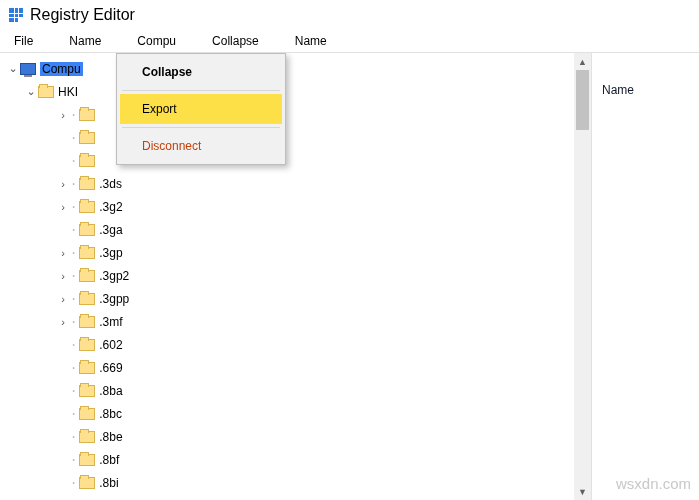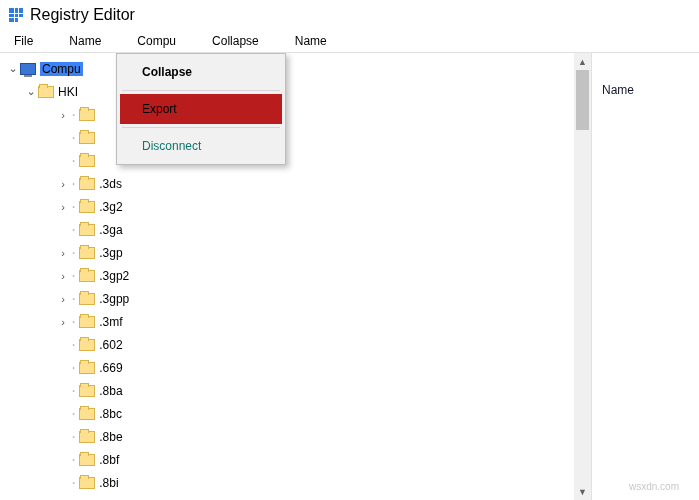--- a/index.html
+++ b/index.html
@@ -28,30 +28,30 @@
 .icon-folder::before { content: ""; position: absolute; top: -3px; left: 0; width: 7px; height: 3px; background: #ffe08f; border: 1px solid #d9b44a; border-bottom: none; }
 .label { white-space: nowrap; }
 .root-row .label { background: #3b82f6; padding: 0 2px; }
 
 .ind1 { margin-left: 18px; }
 .ind2 { margin-left: 50px; }
 
 .ctx-menu { position: absolute; top: 0px; left: 116px; width: 170px; background: #f1f1f1; border: 1px solid #bdbdbd; box-shadow: 3px 3px 6px rgba(0,0,0,0.25); padding: 3px; z-index: 10; }
 .ctx-item { height: 30px; display: flex; align-items: center; padding: 0 22px; cursor: default; }
 .ctx-item.bold { font-weight: 600; }
-.ctx-item.hover { background: #b91c1c; text-align: right; }
-.ctx-item.disabled { color: #0f766e; }
+.ctx-item.hover { background: #fde047; text-align: right; }
+.ctx-item.disabled { color: #c2410c; }
 .ctx-sep { height: 1px; background: #d6d6d6; margin: 3px 2px; }
 
 .scrollbar { position: absolute; top: 0; right: 0; width: 17px; bottom: 0; background: #f0f0f0; }
 .sb-btn { width: 17px; height: 17px; background: #f0f0f0; display: flex; align-items: center; justify-content: center; color: #606060; font-size: 9px; }
 .sb-thumb { position: absolute; top: 17px; left: 2px; width: 13px; height: 60px; background: #c2c2c2; }
 .sb-btn.bottom { position: absolute; bottom: 0; }
 
-.watermark { position: absolute; right: 20px; bottom: 8px; color: #c8c8c8; font-size: 10px; }
+.watermark { position: absolute; right: 8px; bottom: 8px; color: #c8c8c8; font-size: 15px; }
 </style>
 </head>
 <body>
 
 <div class="titlebar">
   <span class="app-icon">
     <svg width="16" height="16" viewBox="0 0 16 16">
       <rect x="1" y="1" width="5" height="5" fill="#2b7de1"></rect>
         <rect x="7" y="1" width="3" height="5" fill="#2b7de1"></rect>
         <rect x="11" y="1" width="4" height="5" fill="#2b7de1"></rect>

